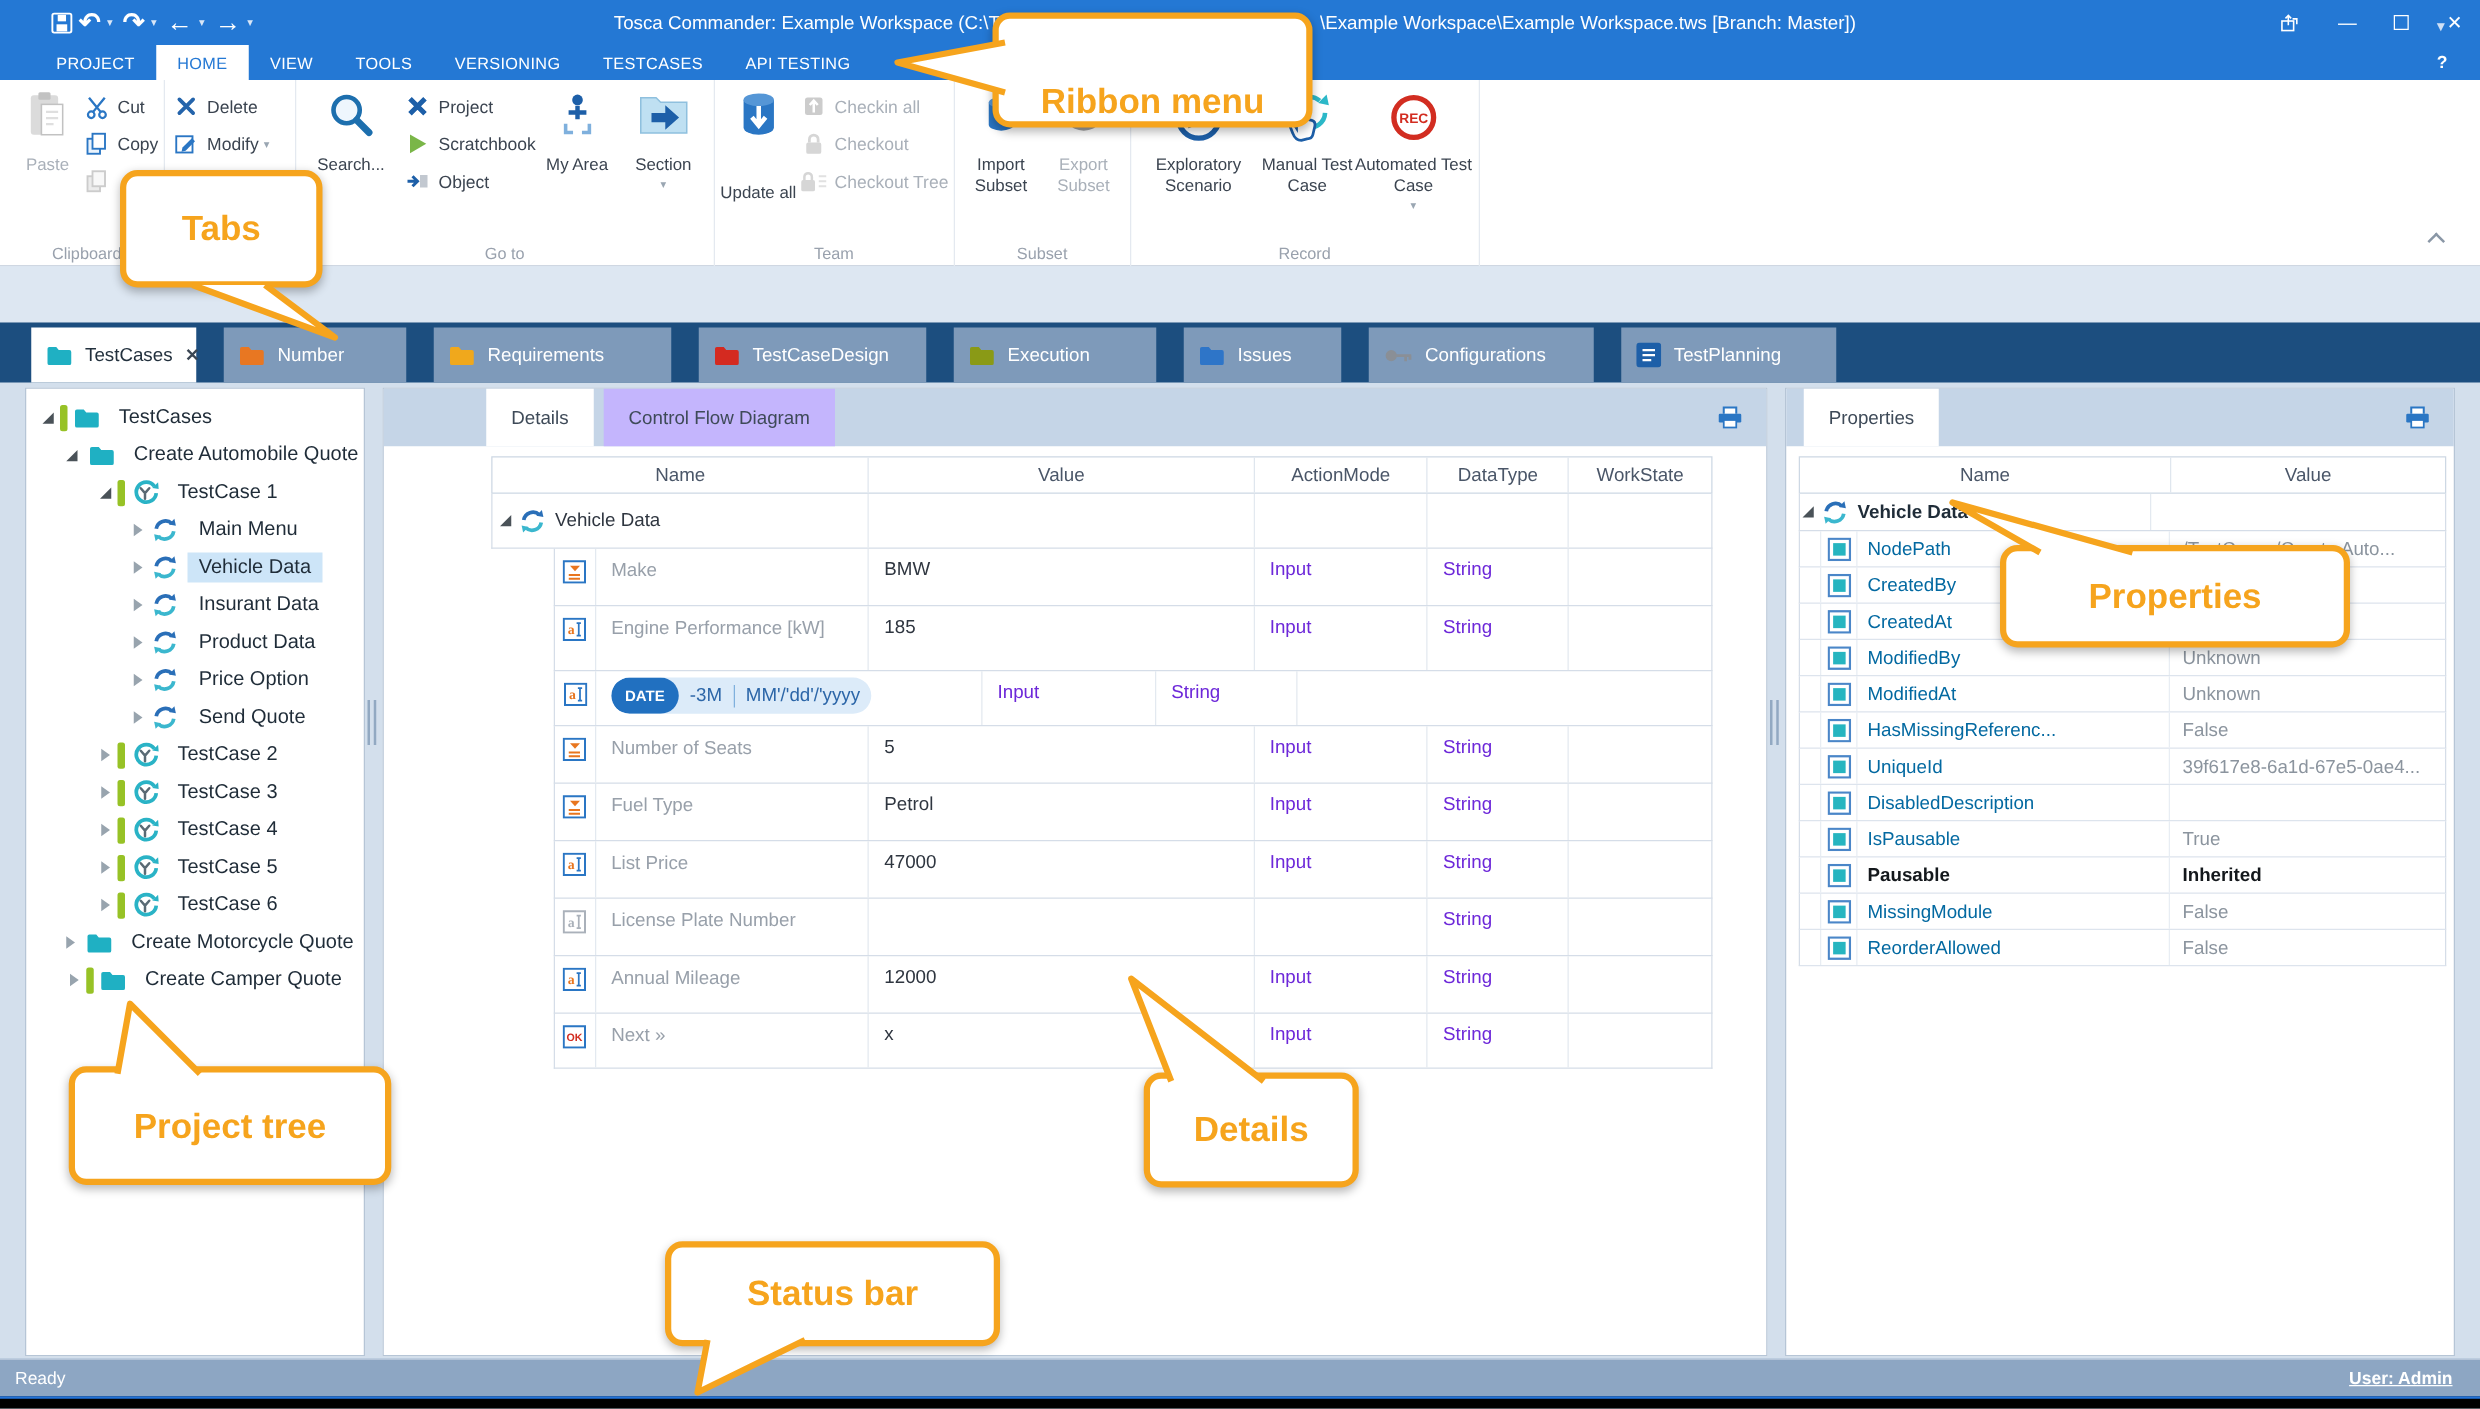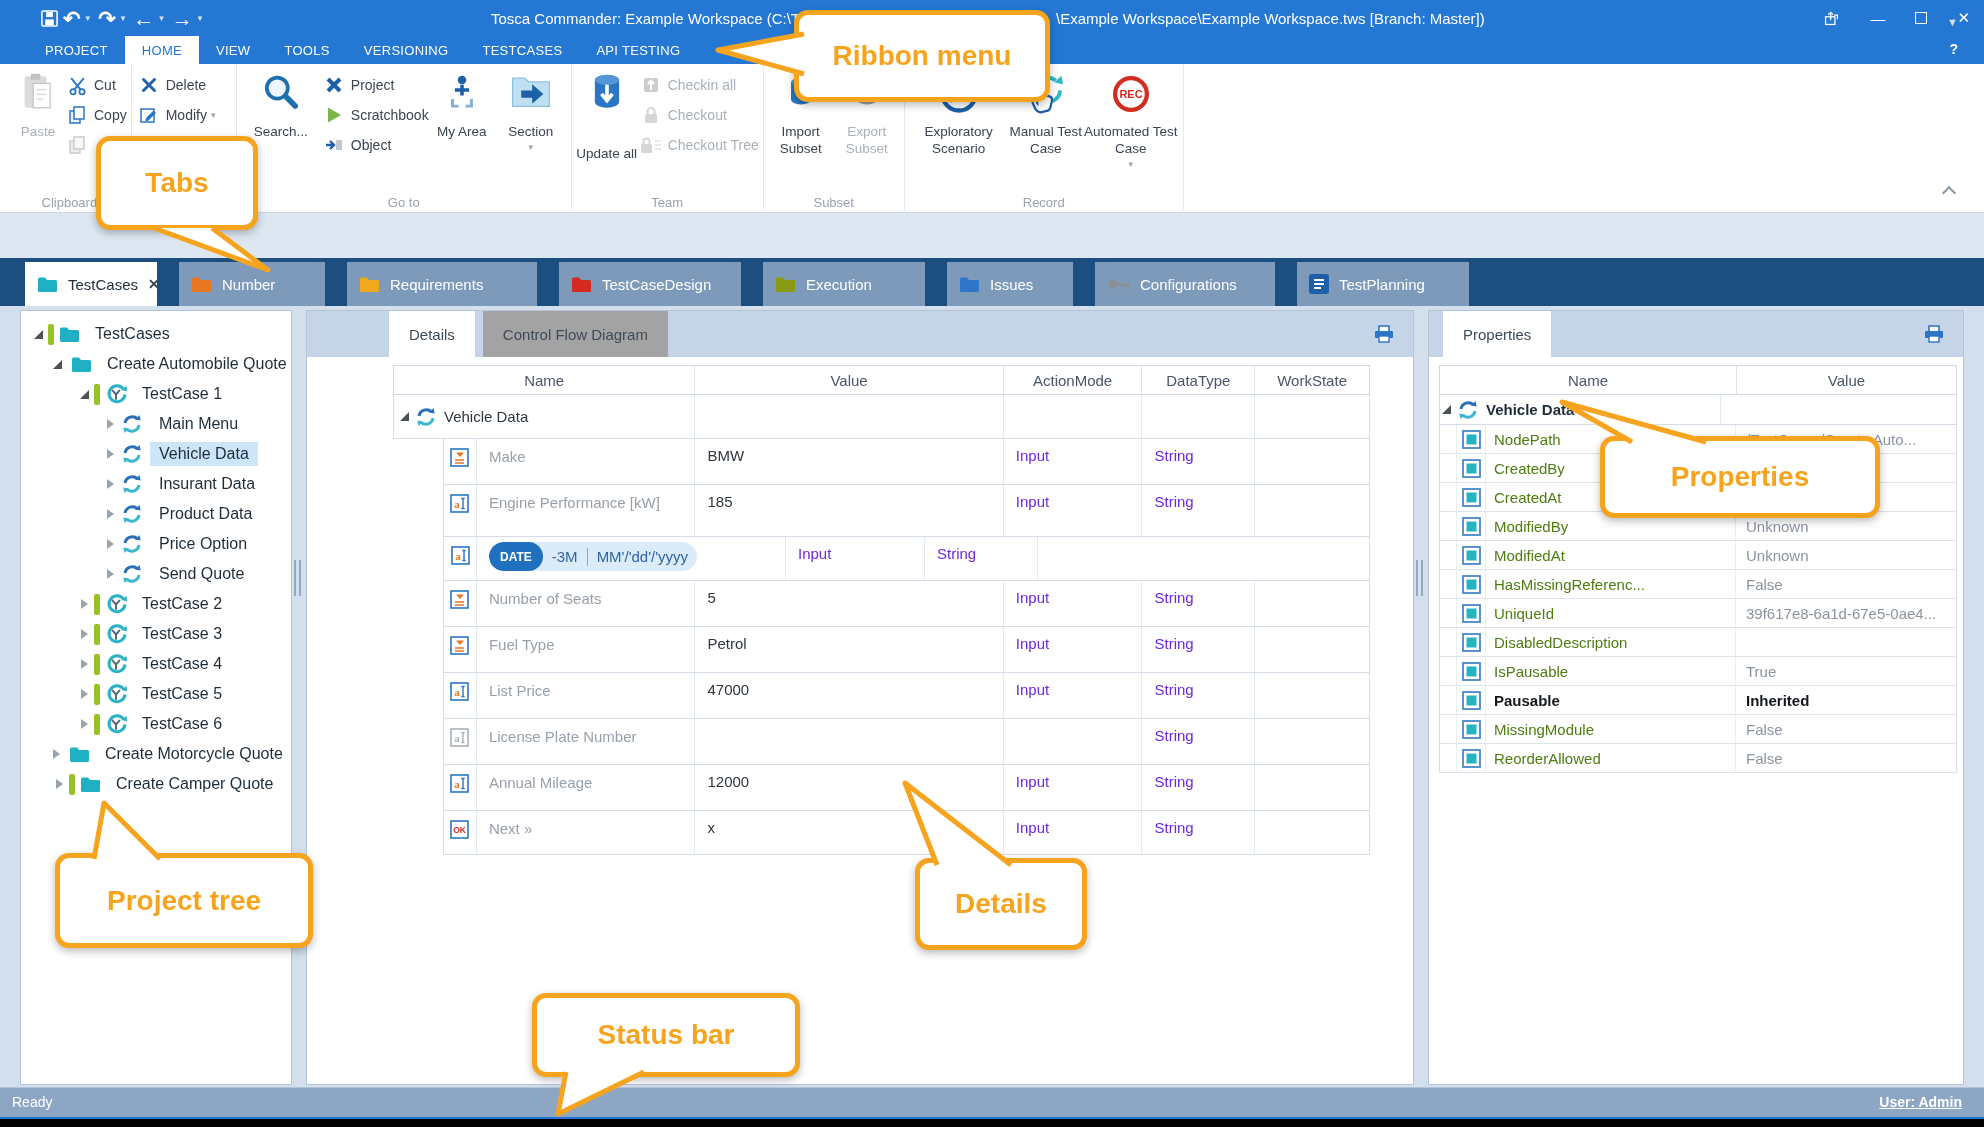--- a/index.html
+++ b/index.html
@@ -62,21 +62,21 @@
   .exp-open{width:0;height:0;border-bottom:9px solid #4a5258;border-left:9px solid transparent;}
   .exp-closed{width:0;height:0;border-top:5px solid transparent;border-bottom:5px solid transparent;border-left:7px solid #98a4ae;}
   .gbar{width:6px;height:21px;background:#97c226;border-radius:2px;margin-right:5px;}
   .tlabel{padding:3px 9px;white-space:nowrap;}
   .tlabel.selected{background:#cde5f8;}
   .ticon{margin-right:6px;display:flex;align-items:center;}
   
   .band{height:46px;background:#c5d5e7;display:flex;align-items:stretch;position:relative;}
   .ptab{display:flex;align-items:center;padding:0 20px;font-size:15px;color:#3e4a58;cursor:default;}
   .ptab.active{background:#fff;}
-  .ptab.inactive{background:#a3a3a3;margin-left:8px;}
+  .ptab.inactive{background:#c4b5fd;margin-left:8px;}
   .band .printer{position:absolute;right:18px;top:13px;}
   .band-pad{width:82px;}
   
   .dt{position:absolute;left:86px;top:54px;width:977px;font-size:15px;}
   .dth{display:flex;height:30px;border:1px solid #cdd8e4;background:#fff;}
   .dth .hc{display:flex;align-items:center;justify-content:center;color:#4a5668;border-right:1px solid #dfe6ee;}
   .dth .hc:last-child{border-right:none;}
   .dtparent{display:flex;height:44px;border:1px solid #d5dde8;border-top:none;align-items:stretch;}
   .dtparent .pc1{display:flex;align-items:center;padding-left:4px;border-right:1px solid #e3e9f0;}
   .dtparent .plabel{color:#2f3640;margin-left:6px;}
@@ -97,21 +97,21 @@
   .pt{position:absolute;left:10px;top:54px;width:518px;font-size:15px;}
   .pth{display:flex;height:30px;border:1px solid #cdd8e4;background:#fff;}
   .pth .hc{display:flex;align-items:center;justify-content:center;color:#4a5668;border-right:1px solid #dfe6ee;}
   .pth .hc:last-child{border-right:none;}
   .ptparent{display:flex;height:30px;border:1px solid #d5dde8;border-top:none;align-items:center;}
   .ptparent .pn{width:281px;display:flex;align-items:center;border-right:1px solid #e3e9f0;height:100%;}
   .ptparent .plabel{font-weight:bold;color:#1f2c38;margin-left:6px;}
   .prow{display:flex;height:29px;border-bottom:1px solid #dde4ed;border-left:1px solid #d5dde8;border-right:1px solid #d5dde8;align-items:center;}
   .prow .pind{width:16px;height:100%;}
   .prow .pcb{width:30px;height:100%;display:flex;align-items:center;justify-content:center;border-left:1px solid #e8edf3;border-right:1px solid #e8edf3;}
-  .prow .pname{width:250px;color:#4d7c0f;padding-left:8px;border-right:1px solid #e8edf3;height:100%;display:flex;align-items:center;}
+  .prow .pname{width:250px;color:#0369a1;padding-left:8px;border-right:1px solid #e8edf3;height:100%;display:flex;align-items:center;}
   .prow .pval{flex:1;color:#8b949e;padding-left:10px;white-space:nowrap;overflow:hidden;}
   .prow.emph .pname,.prow.emph .pval{color:#14181c;font-weight:bold;}
   
   .statusbar{position:absolute;left:0;bottom:10px;width:100%;height:30px;background:#8da6c3;border-top:1px solid #b4c4d8;color:#fff;font-size:14px;}
   .statusbar .sleft{position:absolute;left:12px;top:6px;}
   .statusbar .sright{position:absolute;right:22px;top:6px;text-decoration:underline;font-weight:bold;}
   .bottomedge{position:absolute;left:0;bottom:0;width:100%;height:10px;background:#000;border-top:2px solid #2373d8;}
   
   .callout{position:absolute;background:#fff;border:5px solid #f6a41d;border-radius:14px;z-index:50;
     display:flex;align-items:center;justify-content:center;box-shadow:0 3px 8px rgba(0,0,0,.28);}
@@ -1174,21 +1174,21 @@
         </div>
       </div>
   </div>
 
   <div class="statusbar">
     <span class="sleft">Ready</span>
     <span class="sright">User: Admin</span>
   </div>
   <div class="bottomedge"></div>
 
-  <div class="callout" style="left:794px;top:10px;width:256px;height:92px;">
+  <div class="callout" style="left:794px;top:10px;width:256px;height:92px;align-items:flex-end;">
     <span class="ctext">Ribbon menu</span>
     </div>
   <svg class="tail" style="left:708px;top:22px;" width="100" height="64">
       <path d="M96 12 L10 28 L96 52" fill="#fff" stroke="#f6a41d" stroke-width="5" stroke-linejoin="round"></path>
     </svg>
 
   <div class="callout" style="left:96px;top:136px;width:162px;height:94px;">
     <span class="ctext">Tabs</span>
     </div>
   <svg class="tail" style="left:140px;top:222px;" width="136" height="58">

